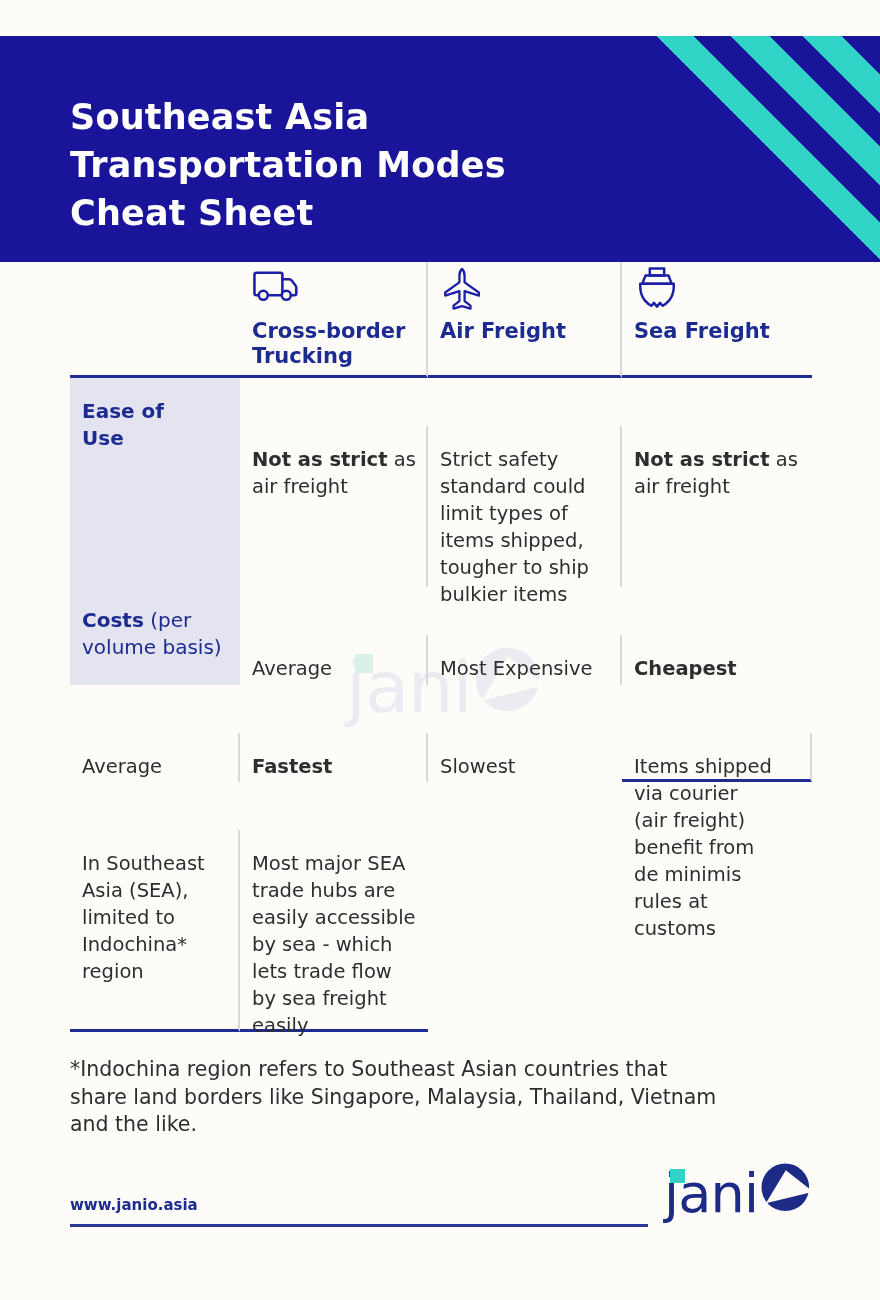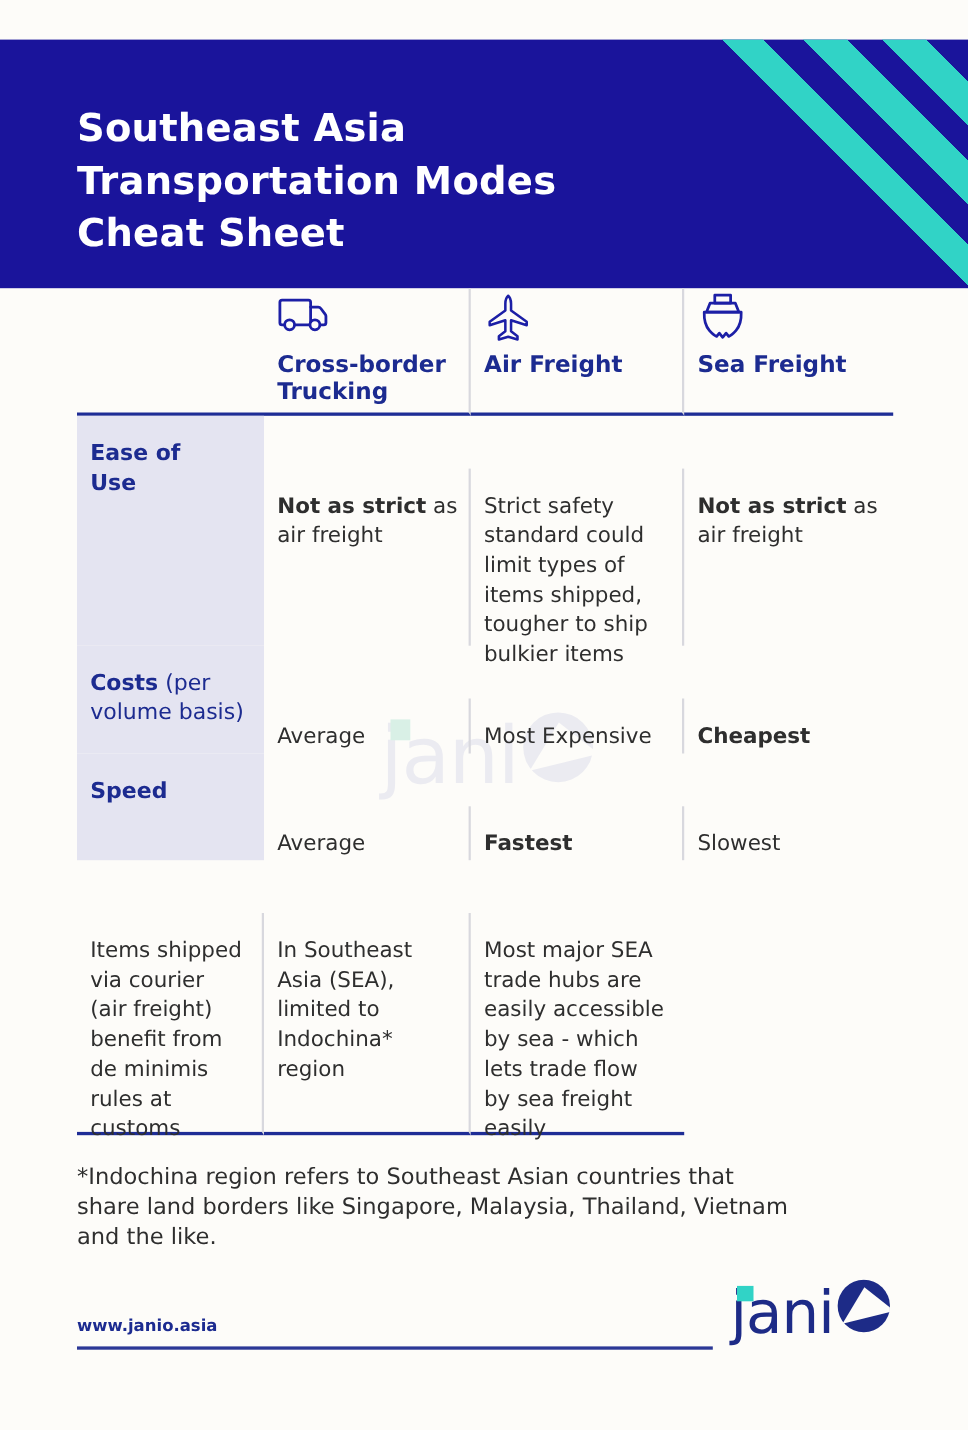--- a/index.html
+++ b/index.html
@@ -119,21 +119,20 @@
 items shipped,
 tougher to ship
 bulkier items</span></div>
       <div class="cell dcell"><span class="b">Not as strict</span><span> as
 air freight</span></div>
       <div class="cell lcell"><span class="b">Costs</span><span> (per
 volume basis)</span></div>
       <div class="cell dcell div-r"><span>Average</span></div>
       <div class="cell dcell div-r"><span>Most Expensive</span></div>
       <div class="cell dcell"><span class="b">Cheapest</span></div>
-      <div class="cell lcell"><span class="b">Speed</span></div>
       <div class="cell dcell div-r"><span>Average</span></div>
       <div class="cell dcell div-r"><span class="b">Fastest</span></div>
       <div class="cell dcell"><span>Slowest</span></div>
       <div class="cell dcell div-r rule-b"><span>Items shipped
 via courier
 (air freight)
 benefit from
 de minimis
 rules at
 customs</span></div>

